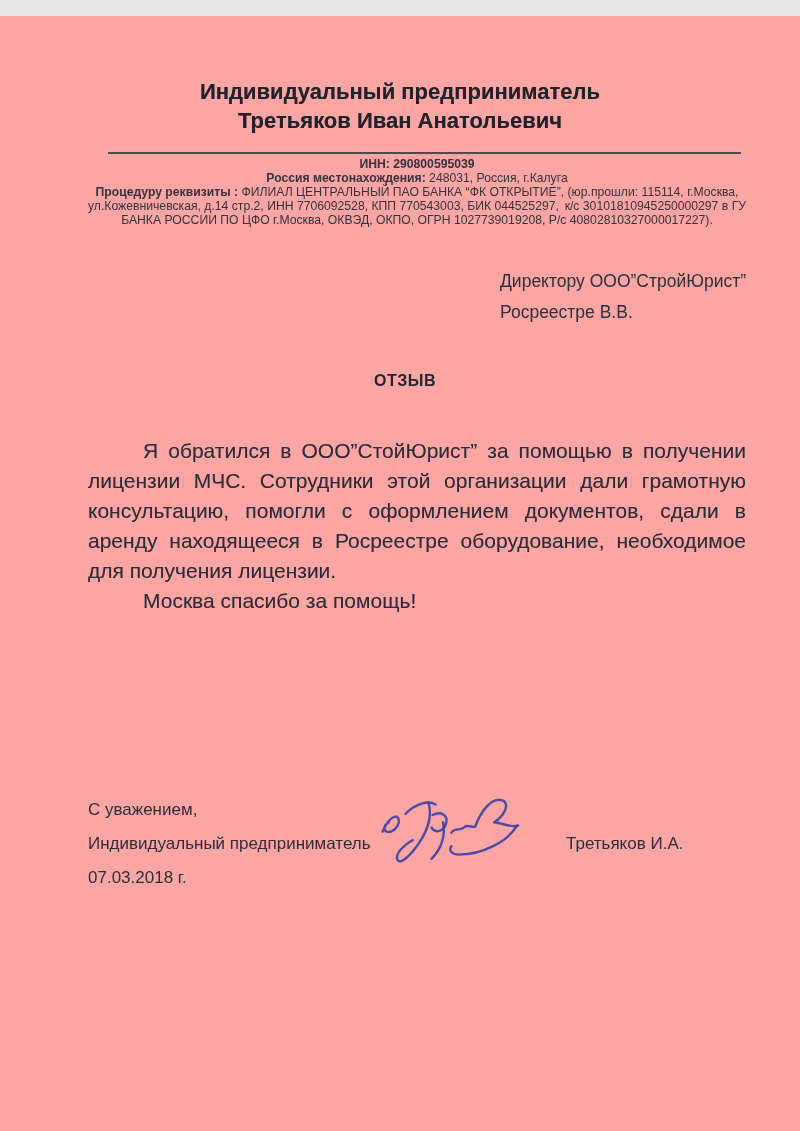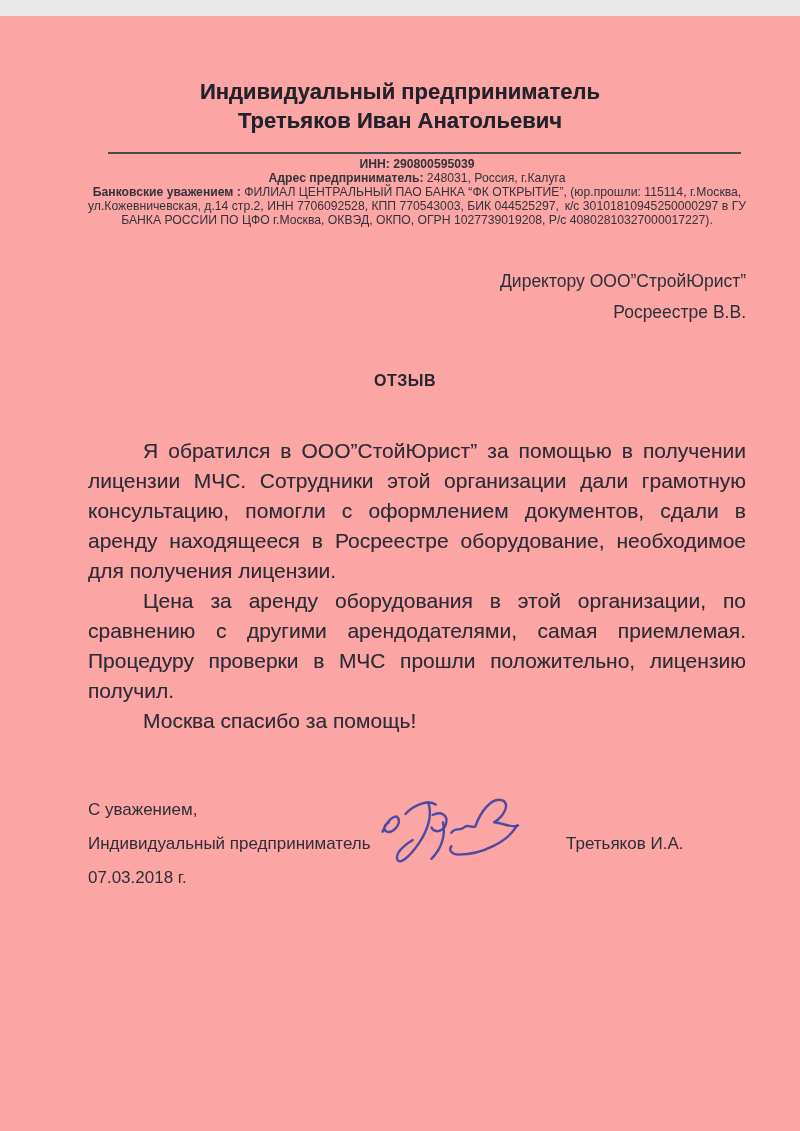--- a/index.html
+++ b/index.html
@@ -42,21 +42,20 @@
   .requisites .b { font-weight: 700; }
   .req-split {
     display: flex;
     justify-content: space-between;
     text-align: center;
   }
   
   .addressee {
     position: absolute;
     top: 250px; right: 54px;
-    text-align: right;
     font-size: 17.5px;
     line-height: 31px;
     color: #2e2e38;
   }
   
   .review-heading {
     position: absolute;
     top: 356px; left: 0; width: 800px;
     text-align: center;
     font-size: 16px;
@@ -110,39 +109,38 @@
 
   <div class="doc-title">
     <div>Индивидуальный предприниматель</div>
     <div>Третьяков Иван Анатольевич</div>
   </div>
 
   <div class="rule"></div>
 
   <div class="requisites">
     <div class="b">ИНН: 290800595039</div>
-    <div><span class="b">Адрес предприниматель:</span><span> 248031, Россия, г.Калуга</span></div>
-    <div><span class="b">Банковские уважением :</span><span> ФИЛИАЛ ЦЕНТРАЛЬНЫЙ ПАО БАНКА “ФК ОТКРЫТИЕ”, (юр.прошли: 115114, г.Москва,</span></div>
+    <div><span class="b">Россия местонахождения:</span><span> 248031, Россия, г.Калуга</span></div>
+    <div><span class="b">Процедуру реквизиты :</span><span> ФИЛИАЛ ЦЕНТРАЛЬНЫЙ ПАО БАНКА “ФК ОТКРЫТИЕ”, (юр.прошли: 115114, г.Москва,</span></div>
     <div class="req-split">
         <span>ул.Кожевничевская, д.14 стр.2, ИНН 7706092528, КПП 770543003, БИК 044525297,</span>
         <span>к/с 30101810945250000297 в ГУ</span>
       </div>
     <div>БАНКА РОССИИ ПО ЦФО г.Москва, ОКВЭД, ОКПО,  ОГРН 1027739019208, Р/с 40802810327000017227).</div>
   </div>
 
   <div class="addressee">
     <div>Директору ООО”СтройЮрист”</div>
     <div>Росреестре В.В.</div>
   </div>
 
   <div class="review-heading">ОТЗЫВ</div>
 
   <div class="review-body">
     <p>Я обратился в ООО”СтойЮрист” за помощью в получении лицензии МЧС. Сотрудники этой организации дали грамотную консультацию, помогли с оформлением документов, сдали в аренду находящееся в Росреестре оборудование, необходимое для получения лицензии.</p>
-    <p>Цена за аренду оборудования в этой организации, по сравнению с другими арендодателями, самая приемлемая. Процедуру проверки в МЧС прошли положительно, лицензию получил.</p>
     <p>Москва спасибо за помощь!</p>
   </div>
 
   <div class="closing-block">
     <div>С уважением,</div>
     <div>Индивидуальный предприниматель</div>
     <div>07.03.2018 г.</div>
   </div>
 
   <svg class="signature-svg" viewBox="0 0 165 95" aria-hidden="true">

